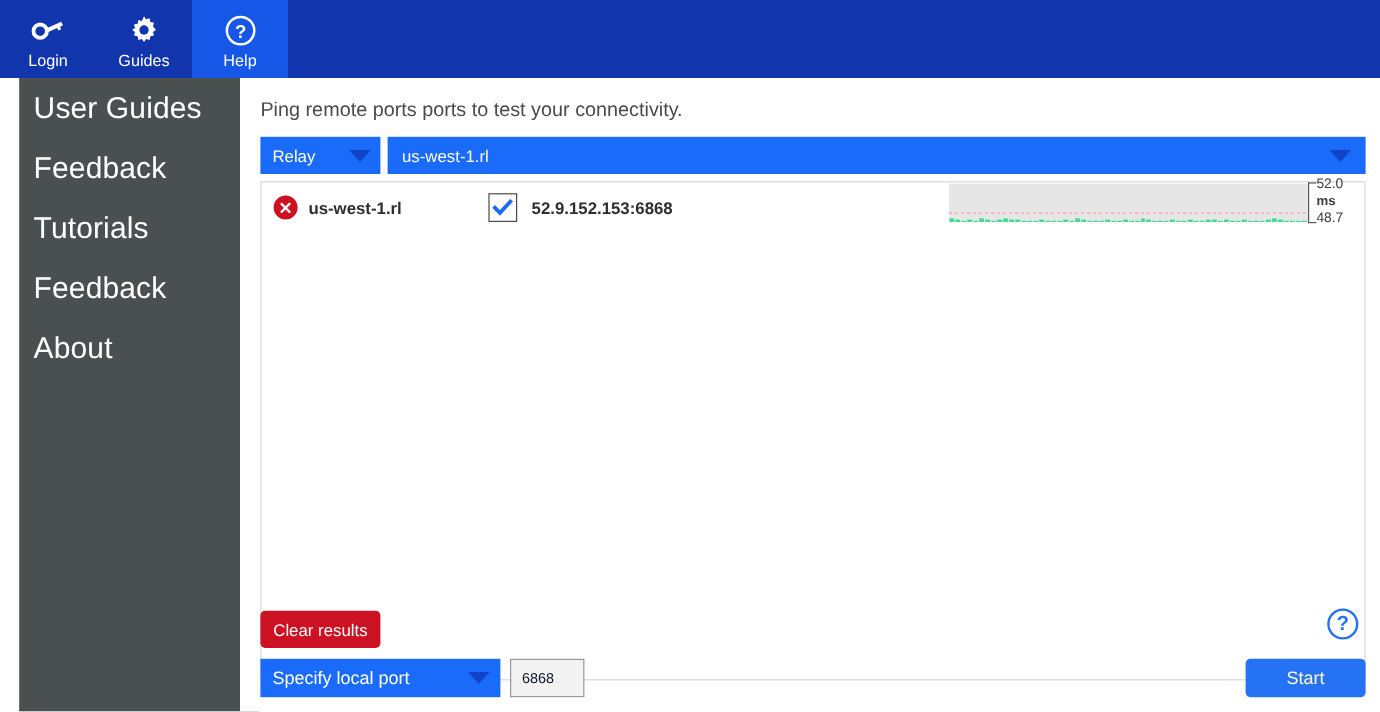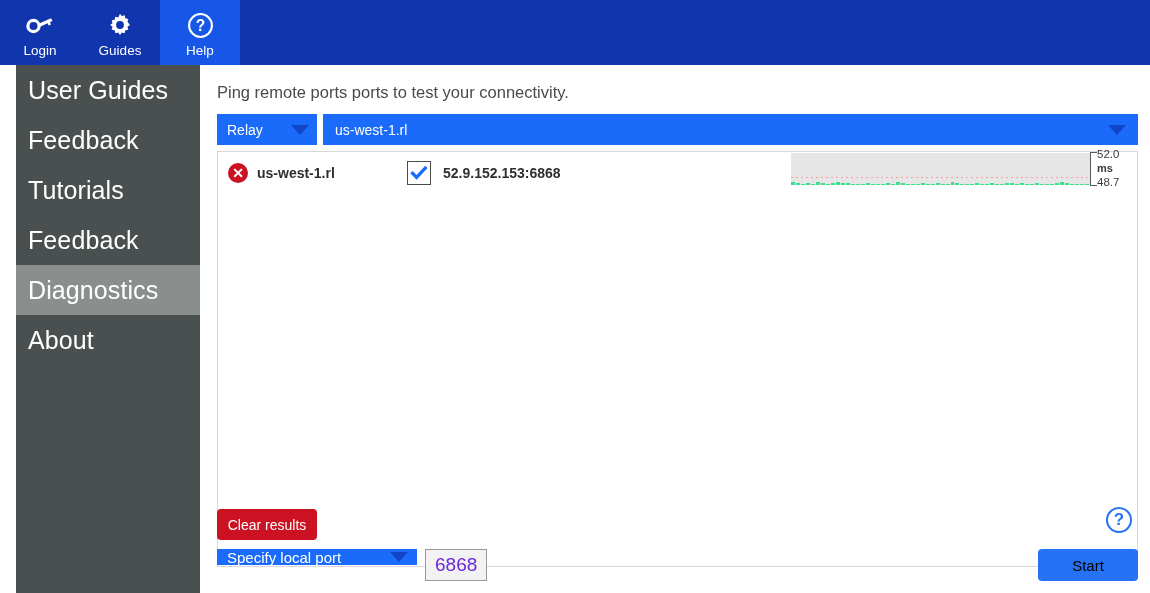--- a/index.html
+++ b/index.html
@@ -180,35 +180,35 @@
     font-family: "Liberation Sans", sans-serif;
   }
 
   
   .bottombar {
     position: absolute; left: 17px; top: 484px;
     width: 921px; height: 32px;
   }
   .sel-port {
     position: absolute; left: 0; top: 0;
-    width: 200px; height: 16px; background: #1a6bfa; color: #fff;
+    width: 200px; height: 32px; background: #1a6bfa; color: #fff;
     display: flex; align-items: center; justify-content: space-between;
     padding: 0 9px 0 10px; font-size: 15px; cursor: pointer;
   }
   .port-input {
     position: absolute; left: 208px; top: 0;
     width: 62px; height: 32px;
     border: 1px solid #9a9a9a; background: #f2f2f2;
-    color: #6d28d9; font-size: 19px; padding: 0 9px;
+    color: #0f172a; font-size: 12px; padding: 0 9px;
     outline: none; font-family: "Liberation Sans", sans-serif;
   }
   .start-btn {
     position: absolute; right: 0; top: 0;
     width: 100px; height: 32px;
-    background: #2572f5; color: #000000; border: none;
+    background: #2572f5; color: #fef9c3; border: none;
     border-radius: 4px; font-size: 15px; cursor: pointer;
     font-family: "Liberation Sans", sans-serif;
   }
 </style>
 </head>
 <body>
 
 <div id="app">
 
   <div class="topbar">
@@ -251,23 +251,20 @@
     </div>
     <div class="side-item">
       <span class="side-label">Feedback</span>
     </div>
     <div class="side-item">
       <span class="side-label">Tutorials</span>
     </div>
     <div class="side-item">
       <span class="side-label">Feedback</span>
     </div>
-    <div class="side-item selected">
-      <span class="side-label">Diagnostics</span>
-    </div>
     <div class="side-item">
       <span class="side-label">About</span>
     </div>
   </div>
 
   <div class="content">
 
     <div class="intro">Ping remote ports ports to test your connectivity.</div>
 
     <div class="inputrow">

